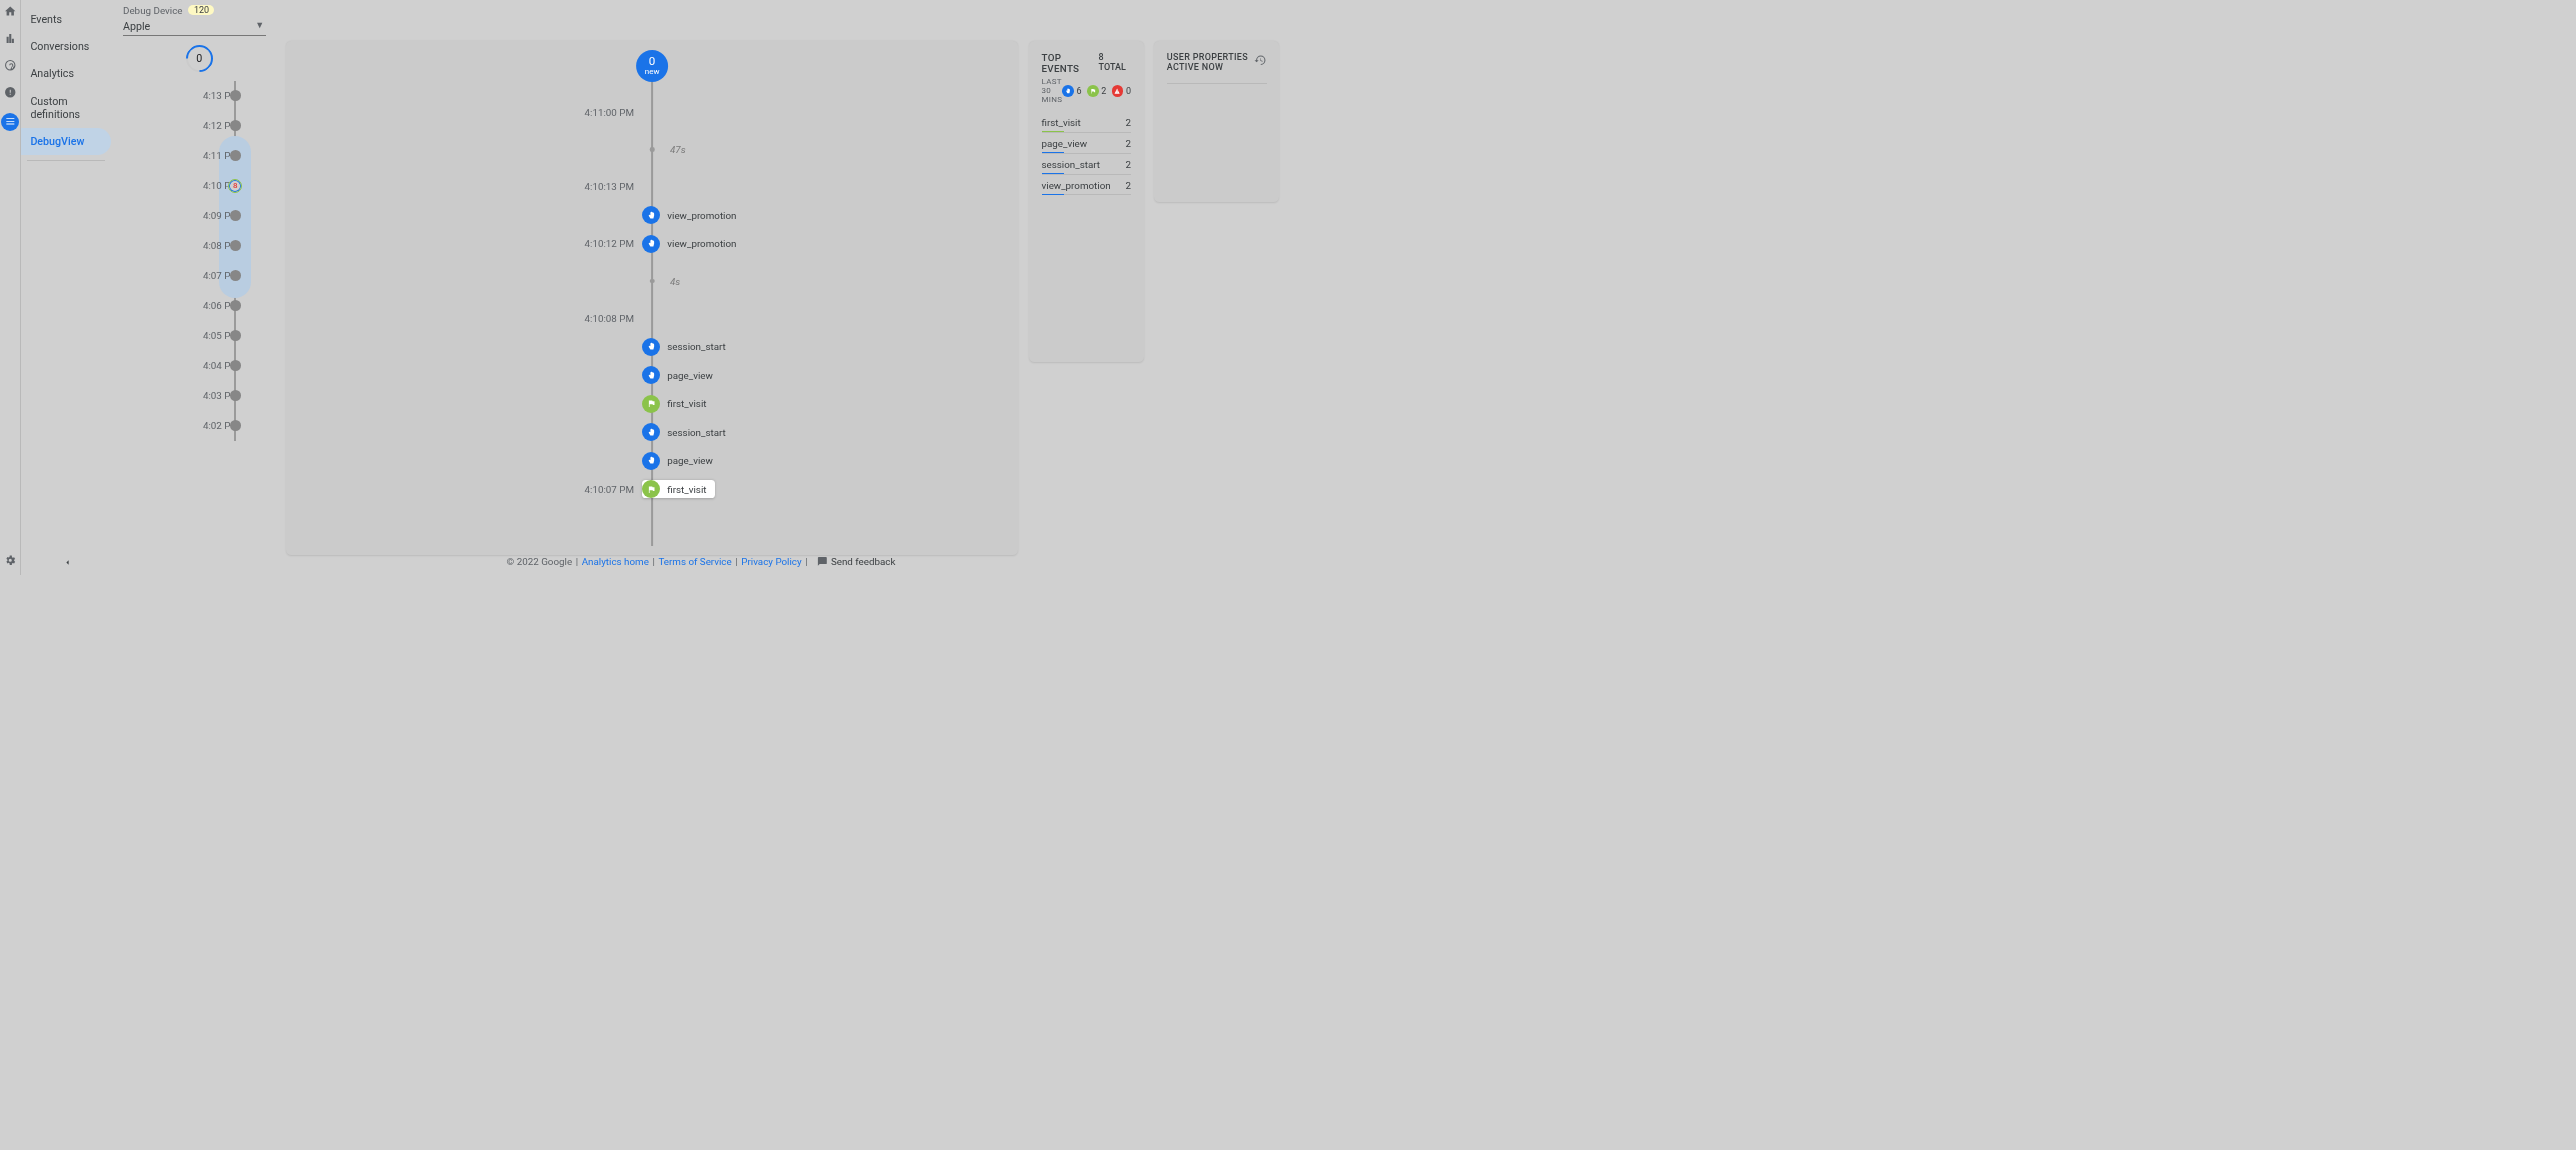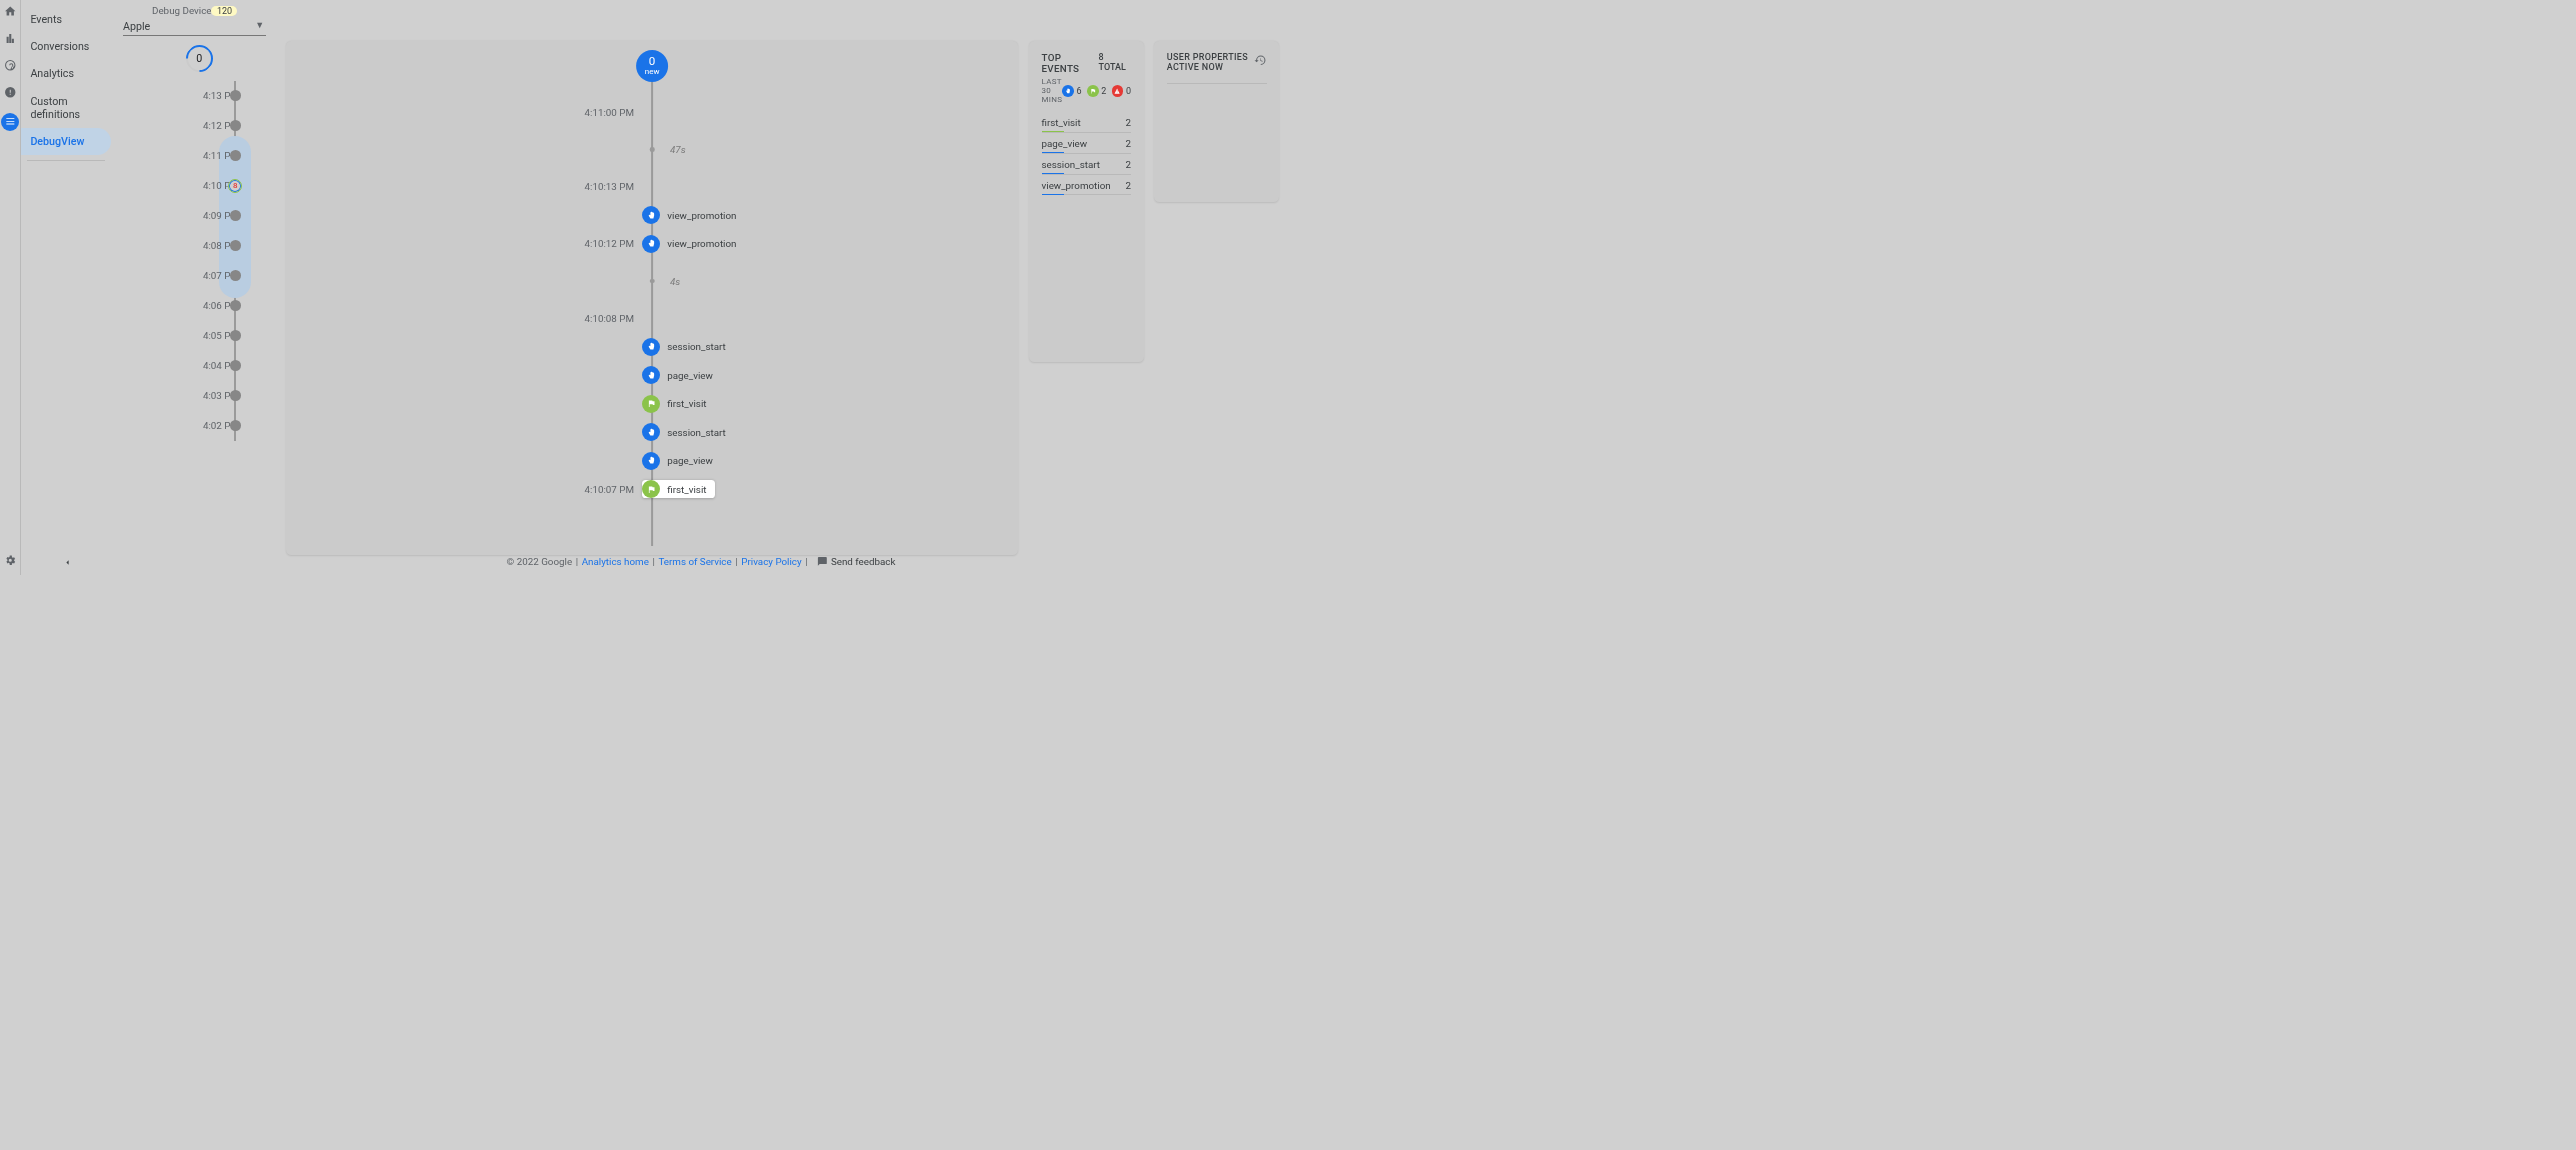--- a/index.html
+++ b/index.html
@@ -70,21 +70,21 @@
   }
 
   
   .main {
     position:absolute;
     left:114px; top:0; right:0; bottom:27px;
     padding: 5.4px 9px 0 9px;
   }
 
   .device-row { display:flex; flex-direction:column; gap:1.8px; margin-bottom:5.4px; }
-  .device-label-row { display:flex; align-items:flex-end; gap:0; font-size:9.8px; color:#5f6368;margin-left:29px; }
+  .device-label-row { display:flex; align-items:flex-start; gap:6px; font-size:9.8px; color:#5f6368; }
   .badge-count { background:#fef9c3; border-radius:7.1px; padding:0 5.4px; font-size:9px; color:#3c4043; }
   .device-select { width:143px; position:relative; border-bottom:0.9px solid #777;}
   .device-select .sel-val { font-size:10.7px; padding:1.8px 0; }
   .device-select .sel-caret { position:absolute; right:1.8px; top:1.8px; color:#5f6368; font-size:9px; }
 
   .content-row { display:flex; gap:10.7px; }
 
   
   .minute-col { width:152px; position:relative; padding-top:3.6px; }
   .minute-bubble {

